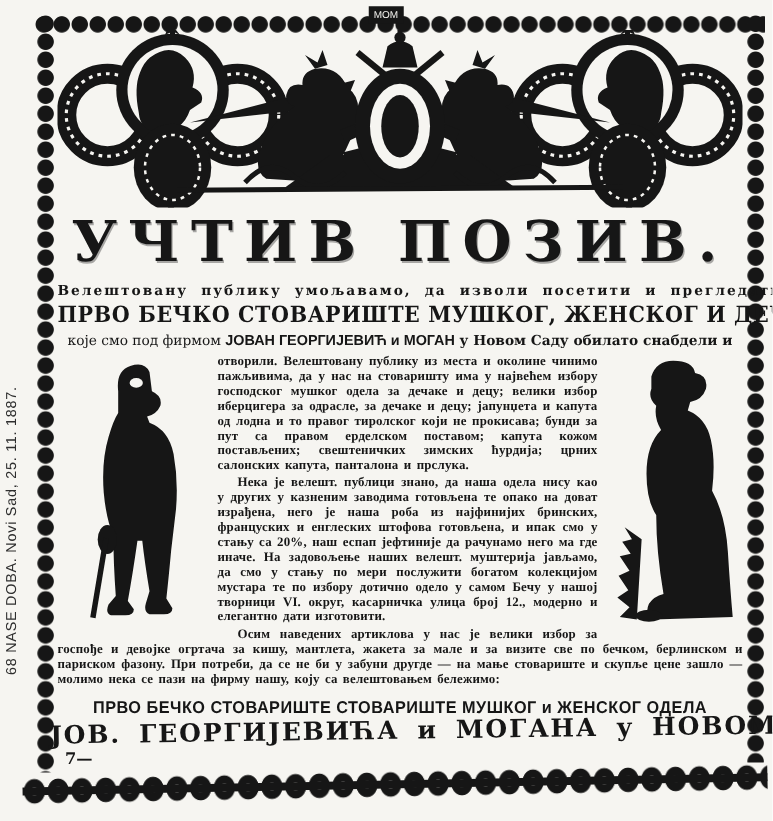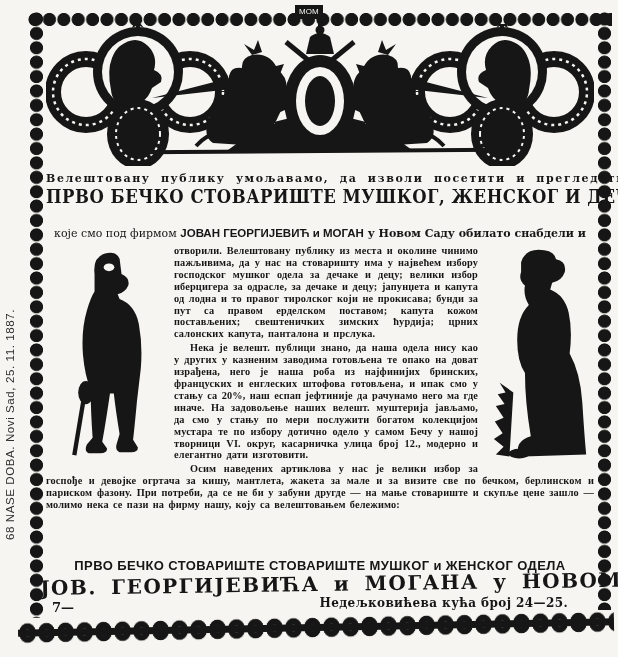--- a/index.html
+++ b/index.html
@@ -56,21 +56,21 @@
   }
   .intro-line {
     text-align:center; font-weight:bold; font-size:11px; letter-spacing:1.6px;
     word-spacing:5px; margin-top:6px; white-space:nowrap;
   }
   .headline {
     text-align:center; font-weight:bold; font-size:16.5px; letter-spacing:0.5px;
     margin-top:3px; transform:scaleY(1.08); white-space:nowrap;
   }
   .subline {
-    text-align:center; font-size:11px; margin-top:20px; white-space:nowrap;
+    text-align:center; font-size:11px; margin-top:5px; white-space:nowrap;
   }
   .subline .firm-strong { font-family:"Liberation Sans", sans-serif; font-weight:bold; font-size:11.5px; }
   .subline .tail-strong { font-weight:bold; }
   
   .body-text {
     margin-top:5px; height:268px; overflow:hidden;
     font-size:10.3px; font-weight:bold; line-height:11.9px;
     text-align:justify; letter-spacing:0.15px; word-spacing:1.5px;
   }
   .figure-man   { float:left;  width:106px; height:216px; margin:2px 12px 2px 10px; }
@@ -155,20 +155,21 @@
         <polygon points="182,126 366,126 330,100 218,100" fill="#161616"></polygon>
         <ellipse cx="274" cy="77" rx="36" ry="46" fill="#161616"></ellipse>
         <ellipse cx="274" cy="77" rx="24" ry="34" fill="#f6f5f1"></ellipse>
         <ellipse cx="274" cy="77" rx="15" ry="25" fill="#161616"></ellipse>
         <path d="M150,122 Q170,100 190,118 Q210,134 230,114" fill="none" stroke="#161616" stroke-width="4"></path>
         <path d="M398,122 Q378,100 358,118 Q338,134 318,114" fill="none" stroke="#161616" stroke-width="4"></path>
         <rect x="96" y="125" width="356" height="4" fill="#161616" transform="rotate(-0.4 274 127)"></rect>
       </g>
     </svg>
 
+    <div class="title">УЧТИВ ПОЗИВ.</div>
 
     <div class="intro-line">Велештовану публику умољавамо, да изволи посетити и прегледати наше</div>
 
     <div class="headline">ПРВО БЕЧКО СТОВАРИШТЕ МУШКОГ, ЖЕНСКОГ И ДЕЧИЈЕГ ОДЕЛА</div>
 
     <div class="subline"><span>које смо под фирмом </span><span class="firm-strong">ЈОВАН ГЕОРГИЈЕВИЋ и МОГАН</span><span class="tail-strong"> у Новом Саду обилато снабдели и</span></div>
 
     <div class="body-text">
 
       <svg class="figure-man" viewBox="0 0 110 220">
@@ -185,16 +186,15 @@
       </svg>
 
       <p>отворили. Велештовану публику из места и околине чинимо пажљивима, да у нас на стоваришту има у највећем избору господског мушког одела за дечаке и децу; велики избор иберцигера за одрасле, за дечаке и децу; јапунџета и капута од лодна и то правог тиролског који не прокисава; бунди за пут са правом ерделском поставом; капута кожом постављених; свештеничких зимских ћурдија; црних салонских капута, панталона и прслука.</p>
       <p class="indent">Нека је велешт. публици знано, да наша одела нису као у других у казненим заводима готовљена те опако на доват израђена, него је наша роба из најфинијих бринских, француских и енглеских штофова готовљена, и ипак смо у стању са 20%, наш еспап јефтиније да рачунамо него ма где иначе. На задовољење наших велешт. муштерија јављамо, да смо у стању по мери послужити богатом колекцијом мустара те по избору дотично одело у самом Бечу у нашој творници VI. округ, касарничка улица број 12., модерно и елегантно дати изготовити.</p>
       <p class="indent">Осим наведених артиклова у нас је велики избор за госпође и девојке огртача за кишу, мантлета, жакета за мале и за визите све по бечком, берлинском и париском фазону. При потреби, да се не би у забуни другде — на мање стовариште и скупље цене зашло — молимо нека се пази на фирму нашу, коју са велештовањем бележимо:</p>
     </div>
   </div>
 
   <div class="footer-firm1">ПРВО БЕЧКО СТОВАРИШТЕ СТОВАРИШТЕ МУШКОГ и ЖЕНСКОГ ОДЕЛА</div>
   <div class="footer-firm2">ЈОВ. ГЕОРГИЈЕВИЋА и МОГАНА у НОВОМ САДУ.</div>
-  <div class="footer-address">Недељковићева кућа број 24—25.</div>
   <div class="footer-pagemark">7—</div>
 
 </div>
 
 </body></html>

